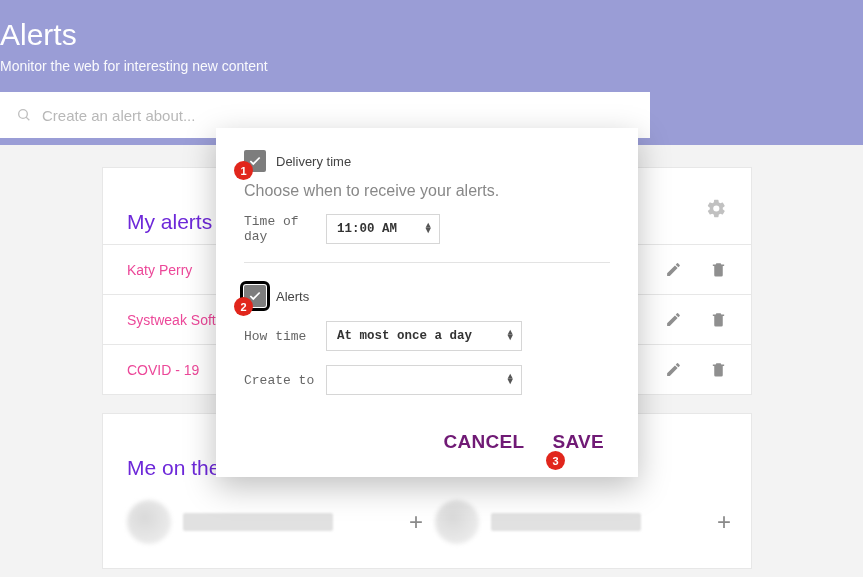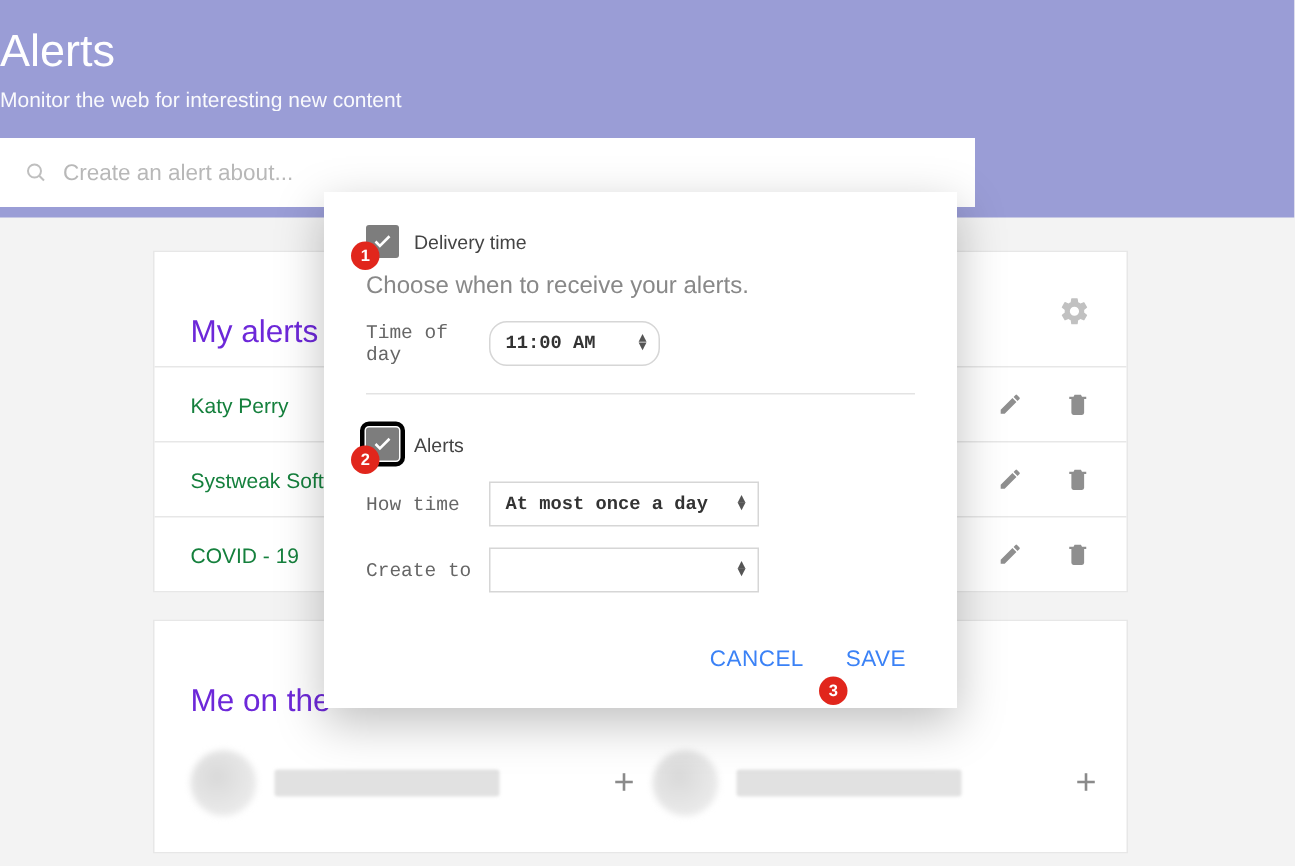--- a/index.html
+++ b/index.html
@@ -74,21 +74,21 @@
   .gear { color: #bfbfbf; cursor: pointer; }
 
   .alert-row {
     display: flex;
     align-items: center;
     justify-content: space-between;
     padding: 16px 24px;
     border-top: 1px solid #e7e7e7;
   }
   .alert-row .name {
-    color: #15803d;
+    color: #ec4899;
     font-size: 14px;
   }
   .row-actions { display:flex; gap:28px; }
   .row-actions svg { color:#888; cursor:pointer; }
 
   .me-grid {
     display: flex;
     gap: 16px;
     padding: 10px 24px 24px 24px;
   }
@@ -181,38 +181,38 @@
     display: flex;
     align-items: center;
     justify-content: space-between;
     padding: 0 8px 0 10px;
     font-size: 12.5px;
     color: #333;
     font-weight: 700;
     cursor: pointer;
     background: #fff;
   }
-  .select.wide { width: 180px; }
-  .select.narrow { width: 114px; border-radius: 12px; }
+  .select.wide { width: 196px; }
+  .select.narrow { width: 114px; }
   .select.faded .select-val { color: transparent; text-shadow: 0 0 6px rgba(0,0,0,0.2); font-weight:400;}
   .updown { display:flex; flex-direction:column; line-height:5px; font-size:9px; color:#555;}
   .modal-actions {
     display: flex;
     justify-content: flex-end;
     gap: 28px;
     padding: 18px 34px 24px 28px;
   }
   .text-btn {
     background: none;
     border: none;
-    font-size: 15px;
-    font-weight: 400;
+    font-size: 19px;
+    font-weight: 700;
     letter-spacing: 0.3px;
     cursor: pointer;
-    color: #3b82f6;
+    color: #701a75;
   }
 
   
   .badge {
     position: absolute;
     width: 19px; height: 19px;
     border-radius: 50%;
     background: #e1261c;
     color: #fff;
     font-size: 11px;

